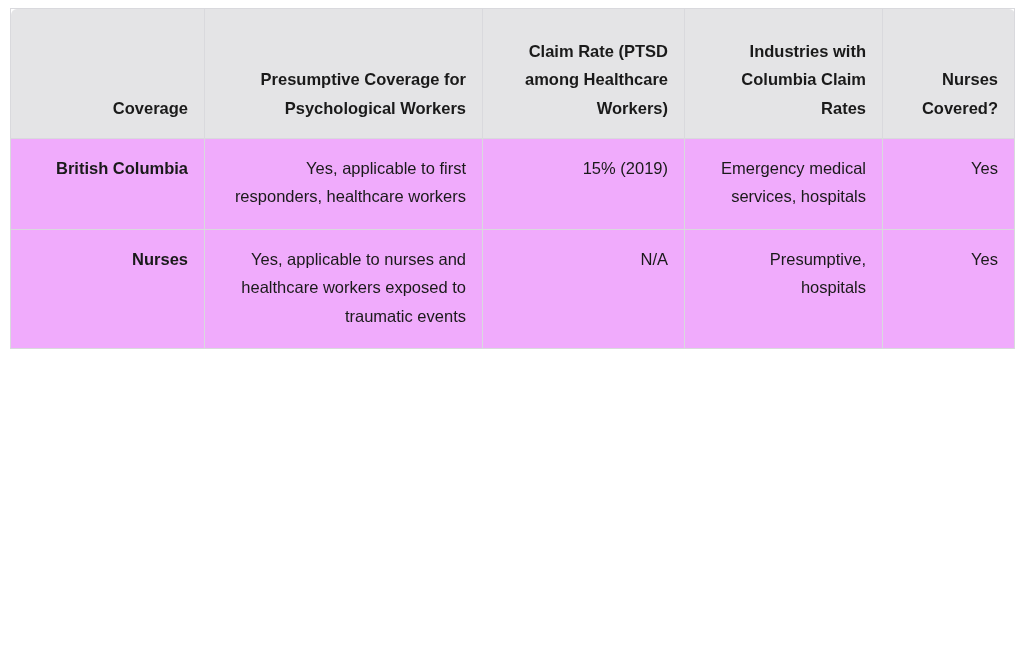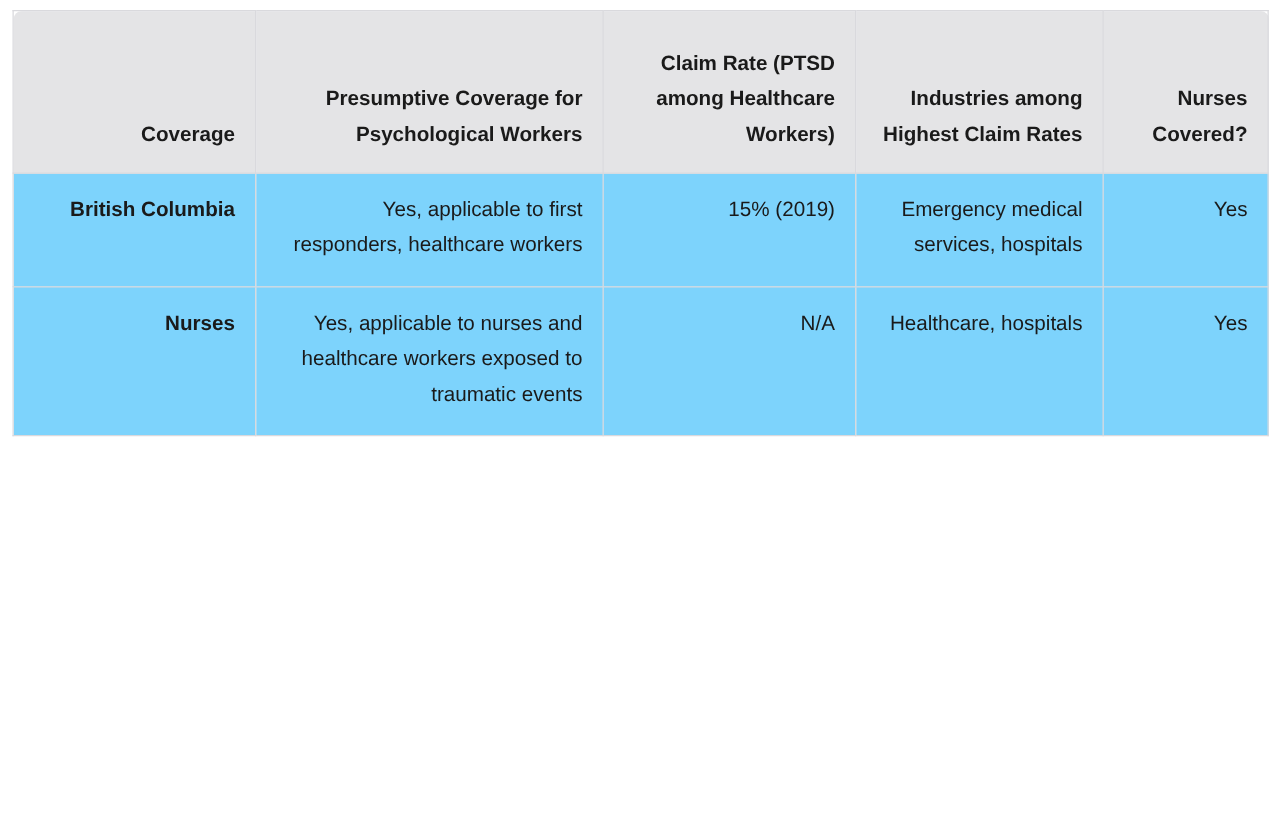--- a/index.html
+++ b/index.html
@@ -36,21 +36,21 @@
     text-align: right;
   }
   table.data-table thead th {
     background: #e4e4e6;
     font-weight: bold;
     vertical-align: bottom;
     height: 130px;
     box-sizing: border-box;
   }
   table.data-table tbody td {
-    background: #7dd3fc;
+    background: #f0abfc;
     vertical-align: top;
     padding-top: 15px;
     padding-bottom: 18px;
   }
   table.data-table tbody td.province-cell {
     font-weight: bold;
   }
   
   col.c0 { width: 194px; }
   col.c1 { width: 278px; }
@@ -72,34 +72,34 @@
       <col class="c1">
       <col class="c2">
       <col class="c3">
       <col class="c4">
     </colgroup>
     <thead>
       <tr>
         <th>Coverage</th>
         <th>Presumptive Coverage for Psychological Workers</th>
         <th>Claim Rate (PTSD among Healthcare Workers)</th>
-        <th>Industries among Highest Claim Rates</th>
+        <th>Industries with Columbia Claim Rates</th>
         <th>Nurses Covered?</th>
       </tr>
     </thead>
     <tbody>
       <tr>
         <td class="province-cell">British Columbia</td>
         <td>Yes, applicable to first responders, healthcare workers</td>
         <td>15% (2019)</td>
         <td>Emergency medical services, hospitals</td>
         <td>Yes</td>
       </tr>
       <tr>
         <td class="province-cell">Nurses</td>
         <td>Yes, applicable to nurses and healthcare workers exposed to traumatic events</td>
         <td>N/A</td>
-        <td>Healthcare, hospitals</td>
+        <td>Presumptive, hospitals</td>
         <td>Yes</td>
       </tr>
     </tbody>
   </table>
 </div>
 
 </body></html>

